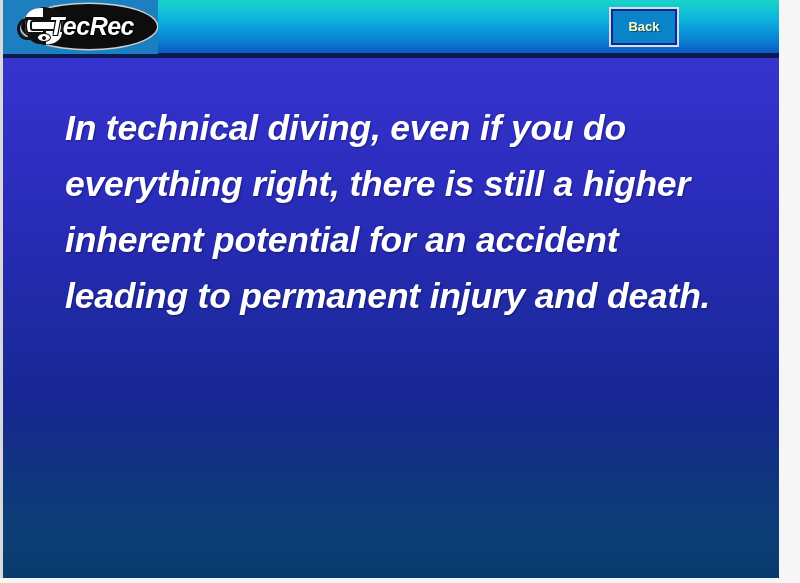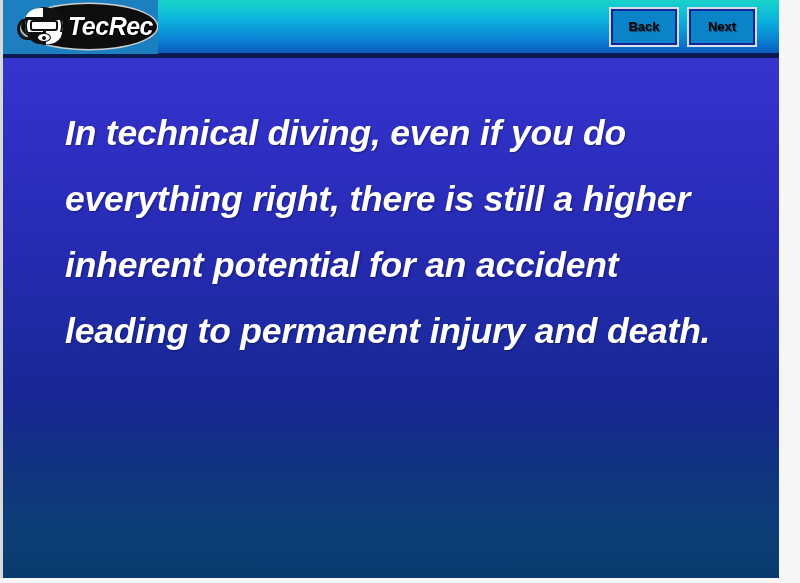--- a/index.html
+++ b/index.html
@@ -83,21 +83,21 @@
     top: 8px;
     width: 104px;
     height: 36px;
     color: #ffffff;
     font-family: "Liberation Sans", sans-serif;
     font-style: italic;
     font-weight: bold;
     font-size: 25px;
     letter-spacing: -0.5px;
     line-height: 36px;
-    text-align: right;
+    text-align: left;
     text-shadow: 1px 1px 0 #000, -1px 1px 0 #000, 1px -1px 0 #000, -1px -1px 0 #000;
     white-space: nowrap;
   }
   
   .helmet {
     position: absolute;
     left: 14px;
     top: 6px;
     width: 48px;
     height: 42px;
@@ -188,21 +188,21 @@
   
   .nav-btn {
     position: absolute;
     top: 9px;
     width: 66px;
     height: 36px;
     background: #0b83c9;
     border: 2px solid #14259c;
     box-shadow: 0 0 0 2px #d8dde6;
     box-sizing: border-box;
-    color: #000000;
+    color: #fef9c3;
     font-family: "Liberation Sans", sans-serif;
     font-weight: bold;
     font-size: 13px;
     line-height: 32px;
     text-align: center;
     cursor: pointer;
     text-shadow: 1px 1px 1px rgba(0,0,0,0.45);
   }
   .nav-btn.back { left: 608px; }
   .nav-btn.next { left: 686px; }
@@ -231,21 +231,21 @@
     left: 62px;
     top: 42px;
     width: 660px;
   }
 
   .para {
     color: #ffffff;
     font-family: "Liberation Sans", sans-serif;
     font-weight: bold;
     font-size: 35.5px;
-    line-height: 66px;
+    line-height: 56px;
     letter-spacing: -0.2px;
     margin: 0;
     text-shadow: 1px 1px 2px rgba(0,0,0,0.35);
   }
   .para.italic { font-style: italic; }
   .para.roman  { font-style: normal; }
 
   .para-gap { height: 60px; }
 
   
@@ -290,21 +290,20 @@
         <div class="band-h"></div>
         <div class="band-v"></div>
         <div class="visor"></div>
         <div class="eye"></div>
         <div class="pupil"></div>
       </div>
       <div class="logo-word">TecRec</div>
     </div>
 
     <div class="nav-btn back">Back</div>
-    <div class="nav-btn next">Next</div>
 
     <div class="body-area">
       <div class="content">
         <p class="para italic">In technical diving, even if you do everything right, there is still a higher inherent potential for an accident leading to permanent injury and death.</p>
         <div class="para-gap"></div>
       </div>
     </div>
 
   </div>
 

